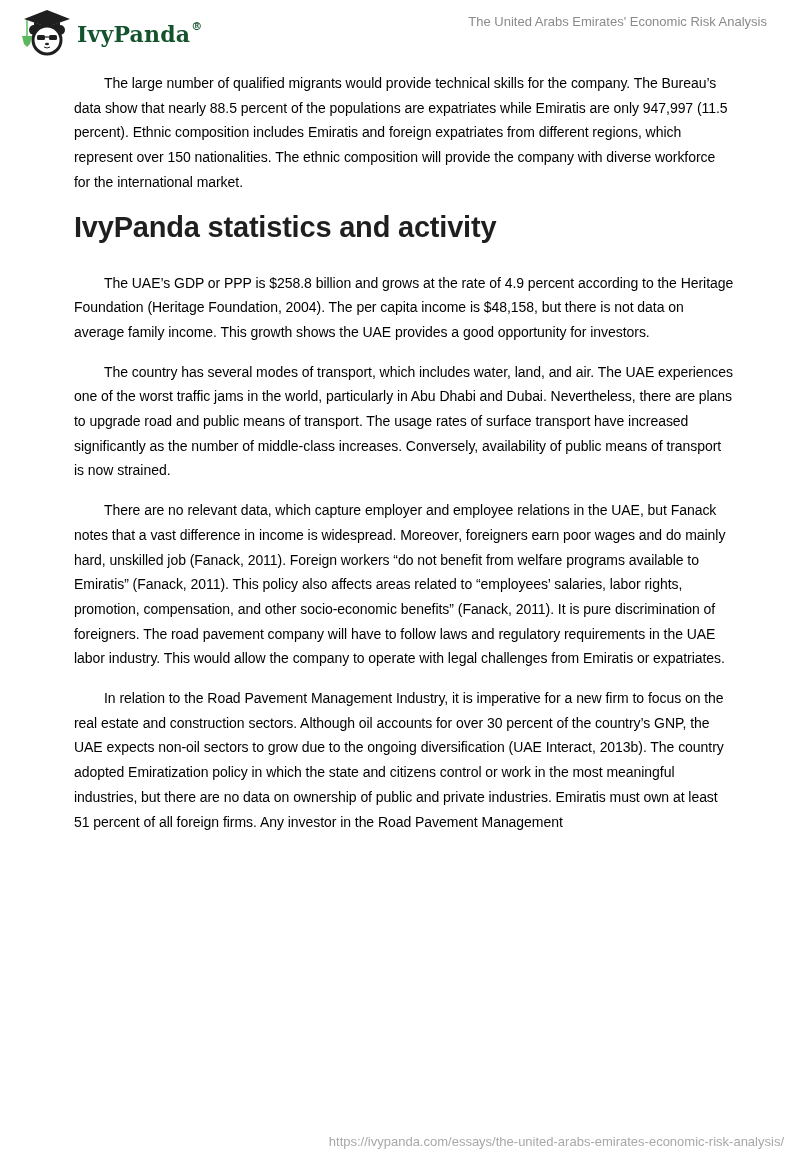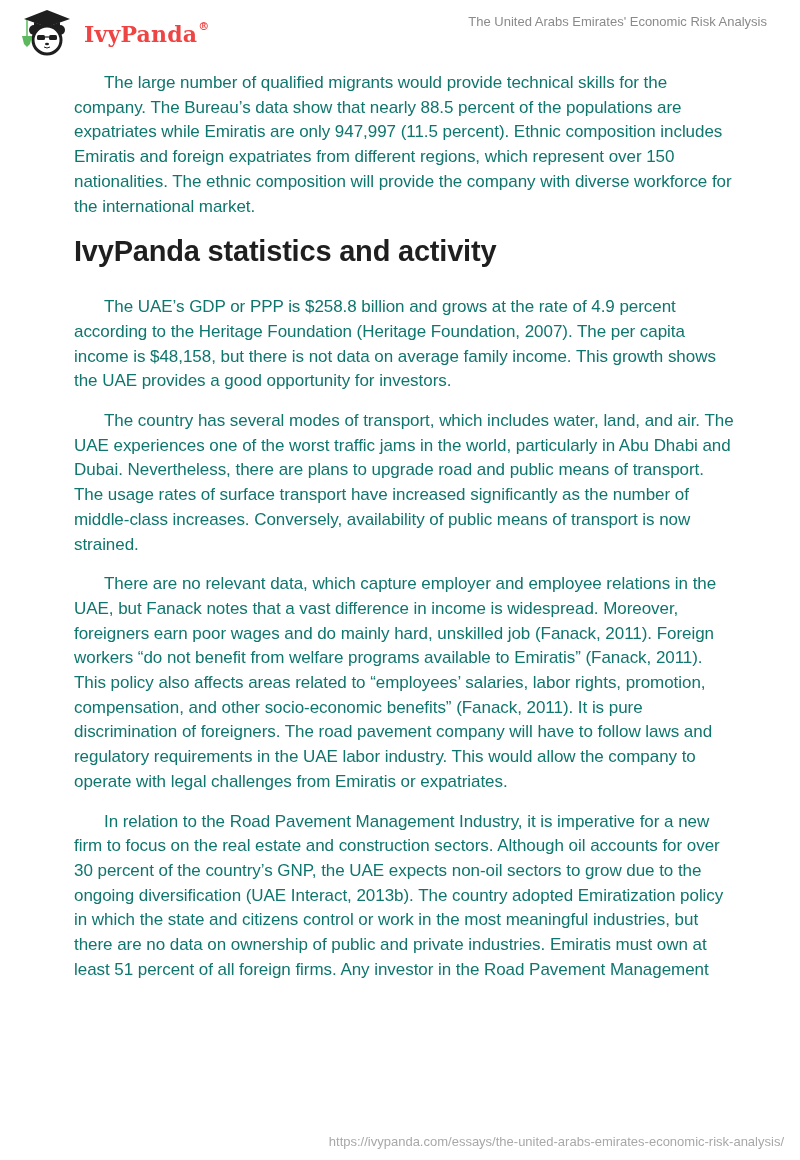--- a/index.html
+++ b/index.html
@@ -27,22 +27,22 @@
       align-items: center;
     }
     .logo-mark {
       width: 62px; height: 50px;
       display: block;
     }
     .logo-text {
       font-family: "DejaVu Serif", serif;
       font-weight: bold;
       font-size: 22px;
-      color: #ef4444;
-      margin-left: 8px;
+      color: #14532d;
+      margin-left: 1px;
       margin-top: 6px;
       letter-spacing: 0.2px;
     }
     .logo-reg {
       font-size: 11px;
       vertical-align: super;
       position: relative;
       top: -4px;
       margin-left: 1px;
     }
@@ -54,24 +54,24 @@
       color: #8a8a8a;
     }
     .content {
       position: absolute;
       left: 74px;
       top: 71px;
       width: 660px;
     }
     p.para {
       margin: 0 0 15px 0;
-      font-size: 17px;
+      font-size: 14px;
       line-height: 24.7px;
       text-indent: 30px;
-      color: #0f766e;
+      color: #000000;
       letter-spacing: -0.05px;
     }
     h2.section {
       margin: 15px 0 27px 0;
       font-size: 29px;
       line-height: 34px;
       font-weight: bold;
       color: #1f1f1f;
       letter-spacing: -0.2px;
     }
@@ -111,19 +111,19 @@
       <path d="M30,41 Q33,43 36,41" stroke="#1f1f1f" stroke-width="1" fill="none"></path>
     </svg>
     <span class="logo-text"><span>IvyPanda</span><span class="logo-reg">®</span></span>
   </div>
   <div class="header-title">The United Arabs Emirates' Economic Risk Analysis</div>
 </div>
 
 <div class="content">
   <p class="para">The large number of qualified migrants would provide technical skills for the company. The Bureau’s data show that nearly 88.5 percent of the populations are expatriates while Emiratis are only 947,997 (11.5 percent). Ethnic composition includes Emiratis and foreign expatriates from different regions, which represent over 150 nationalities. The ethnic composition will provide the company with diverse workforce for the international market.</p>
   <h2 class="section">IvyPanda statistics and activity</h2>
-  <p class="para">The UAE’s GDP or PPP is $258.8 billion and grows at the rate of 4.9 percent according to the Heritage Foundation (Heritage Foundation, 2007). The per capita income is $48,158, but there is not data on average family income. This growth shows the UAE provides a good opportunity for investors.</p>
+  <p class="para">The UAE’s GDP or PPP is $258.8 billion and grows at the rate of 4.9 percent according to the Heritage Foundation (Heritage Foundation, 2004). The per capita income is $48,158, but there is not data on average family income. This growth shows the UAE provides a good opportunity for investors.</p>
   <p class="para">The country has several modes of transport, which includes water, land, and air. The UAE experiences one of the worst traffic jams in the world, particularly in Abu Dhabi and Dubai. Nevertheless, there are plans to upgrade road and public means of transport. The usage rates of surface transport have increased significantly as the number of middle-class increases. Conversely, availability of public means of transport is now strained.</p>
   <p class="para">There are no relevant data, which capture employer and employee relations in the UAE, but Fanack notes that a vast difference in income is widespread. Moreover, foreigners earn poor wages and do mainly hard, unskilled job (Fanack, 2011). Foreign workers “do not benefit from welfare programs available to Emiratis” (Fanack, 2011). This policy also affects areas related to “employees’ salaries, labor rights, promotion, compensation, and other socio-economic benefits” (Fanack, 2011). It is pure discrimination of foreigners. The road pavement company will have to follow laws and regulatory requirements in the UAE labor industry. This would allow the company to operate with legal challenges from Emiratis or expatriates.</p>
   <p class="para">In relation to the Road Pavement Management Industry, it is imperative for a new firm to focus on the real estate and construction sectors. Although oil accounts for over 30 percent of the country’s GNP, the UAE expects non-oil sectors to grow due to the ongoing diversification (UAE Interact, 2013b). The country adopted Emiratization policy in which the state and citizens control or work in the most meaningful industries, but there are no data on ownership of public and private industries. Emiratis must own at least 51 percent of all foreign firms. Any investor in the Road Pavement Management</p>
 </div>
 
 <div class="footer-url">https://ivypanda.com/essays/the-united-arabs-emirates-economic-risk-analysis/</div>
 
 </body></html>

